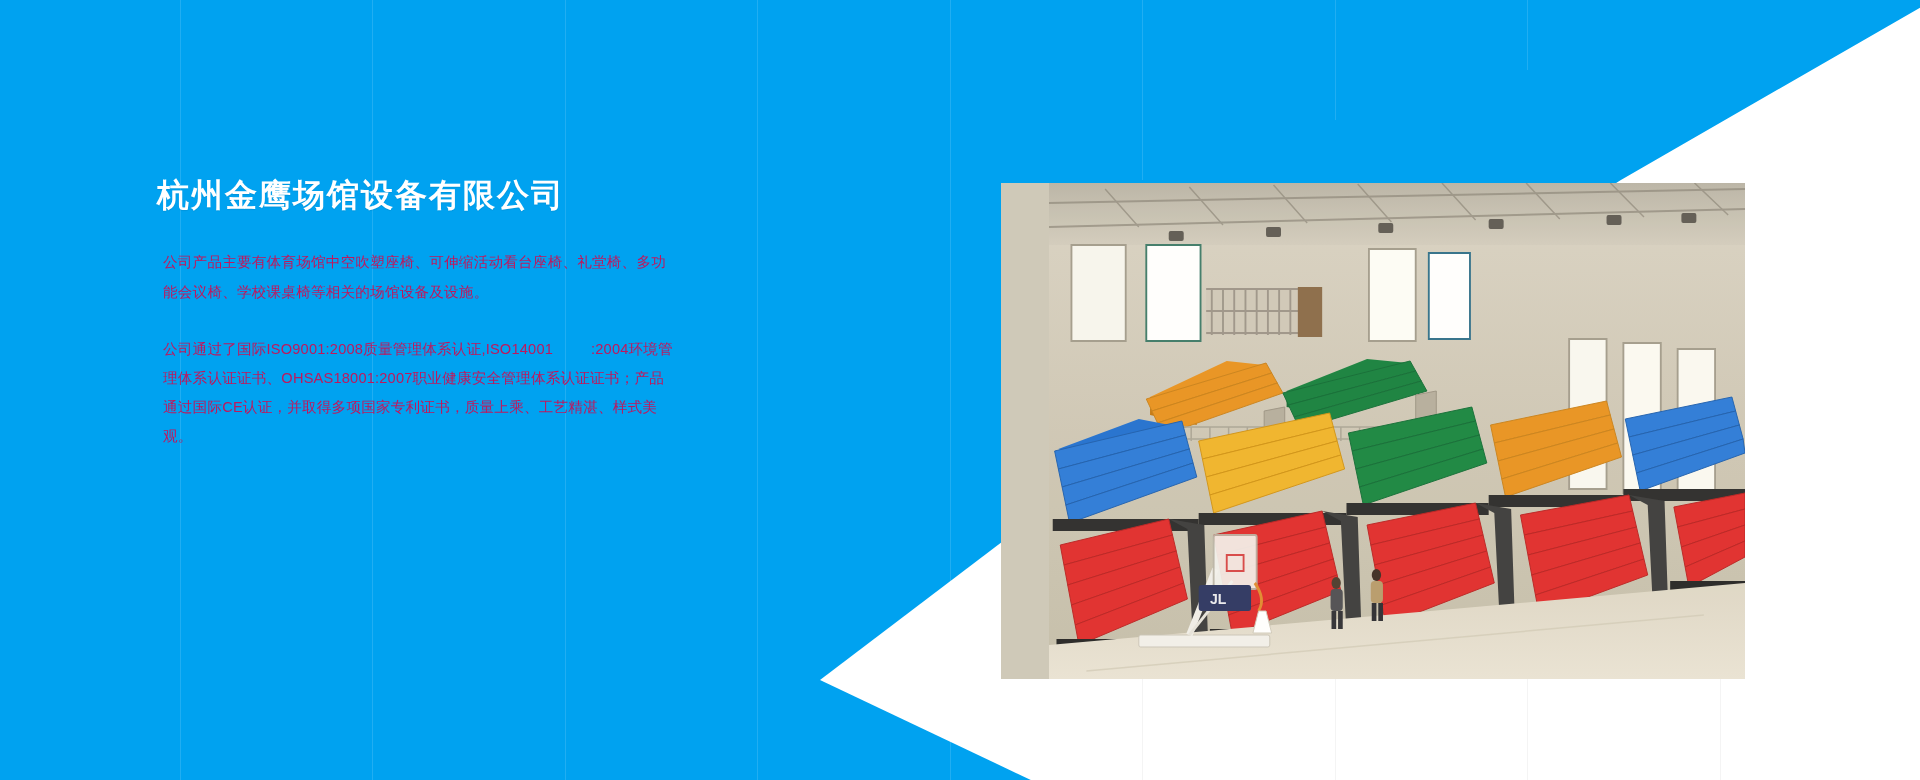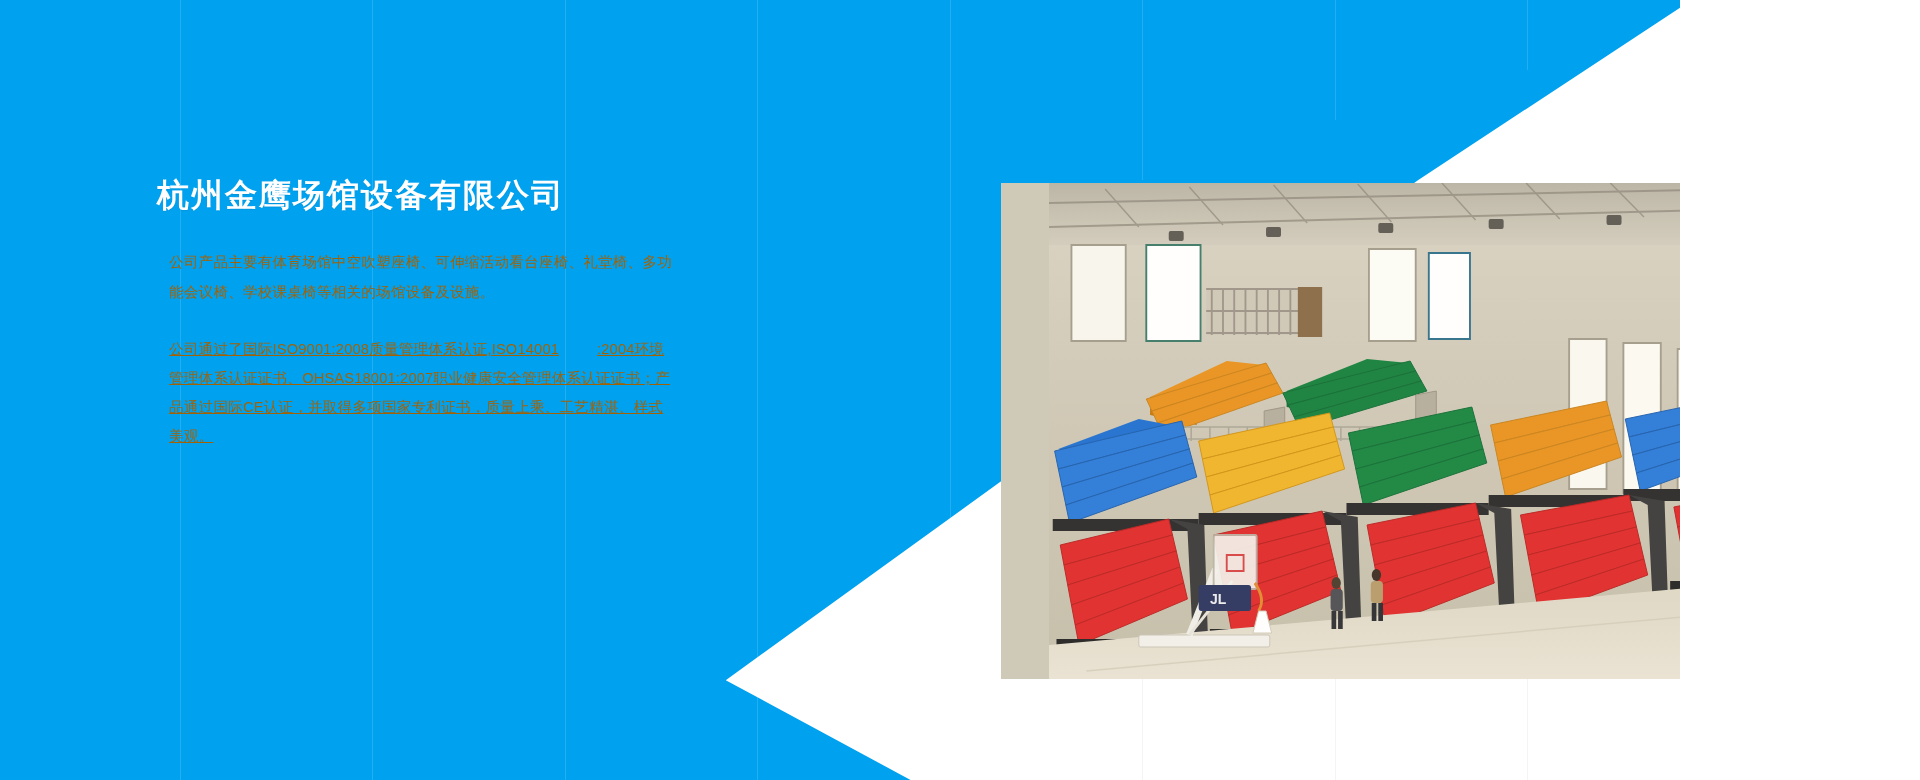--- a/index.html
+++ b/index.html
@@ -7,21 +7,21 @@
     margin: 0;
     padding: 0;
     background: #ffffff;
   }
   body {
     font-family: "Liberation Sans", "DejaVu Sans", sans-serif;
   }
 
   .banner {
     position: relative;
-    width: 1680px;
+    width: 1920px;
     height: 780px;
     overflow: hidden;
     background: #ffffff;
   }
 
   
   .blue-field {
     position: absolute;
     inset: 0;
     background: #00A2F0;
@@ -83,25 +83,25 @@
     font-weight: bold;
     letter-spacing: 2px;
     line-height: 1.2;
     margin: 0 0 34px 0;
     color: #ffffff;
     text-shadow: 0 1px 1px rgba(0,0,0,0.08);
   }
   .para {
     font-size: 14.6px;
     line-height: 2.0;
-    margin: 0 0 28px 12px;
-    color: #a16207;
+    margin: 0 0 28px 6px;
+    color: #be185d;
     letter-spacing: 0.2px;
   }
-  .para:last-child { margin-bottom: 0; text-decoration: underline; }
+  .para:last-child { margin-bottom: 0; }
   .gap-space { display: inline-block; width: 38px; }
 
   
   .photo-frame {
     position: absolute;
     left: 1001px;
     top: 183px;
     width: 744px;
     height: 496px;
     z-index: 7;

